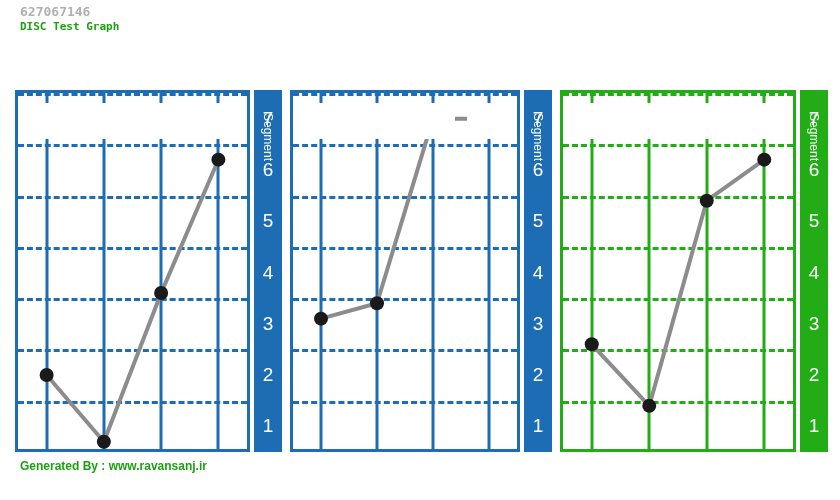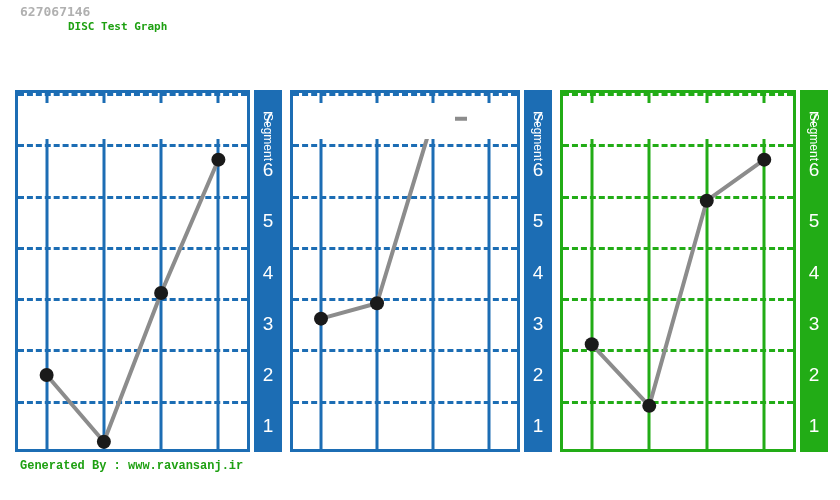--- a/index.html
+++ b/index.html
@@ -29,29 +29,28 @@
   }
   #header-title {
     position: absolute;
     left: 20px;
     top: 20px;
     font-family: "DejaVu Sans Mono", monospace;
     font-size: 11px;
     font-weight: bold;
     color: #1ea012;
     white-space: nowrap;
-    margin-left: 48px;
   }
 
   
   #footer-text {
     position: absolute;
     left: 20px;
     top: 459px;
-    font-family: Liberation Mono, monospace;
+    font-family: Liberation Sans, sans-serif;
     font-size: 12px;
     font-weight: bold;
     color: #1ea012;
     white-space: nowrap;
   }
 
   
   .panel {
     position: absolute;
     top: 50px;

